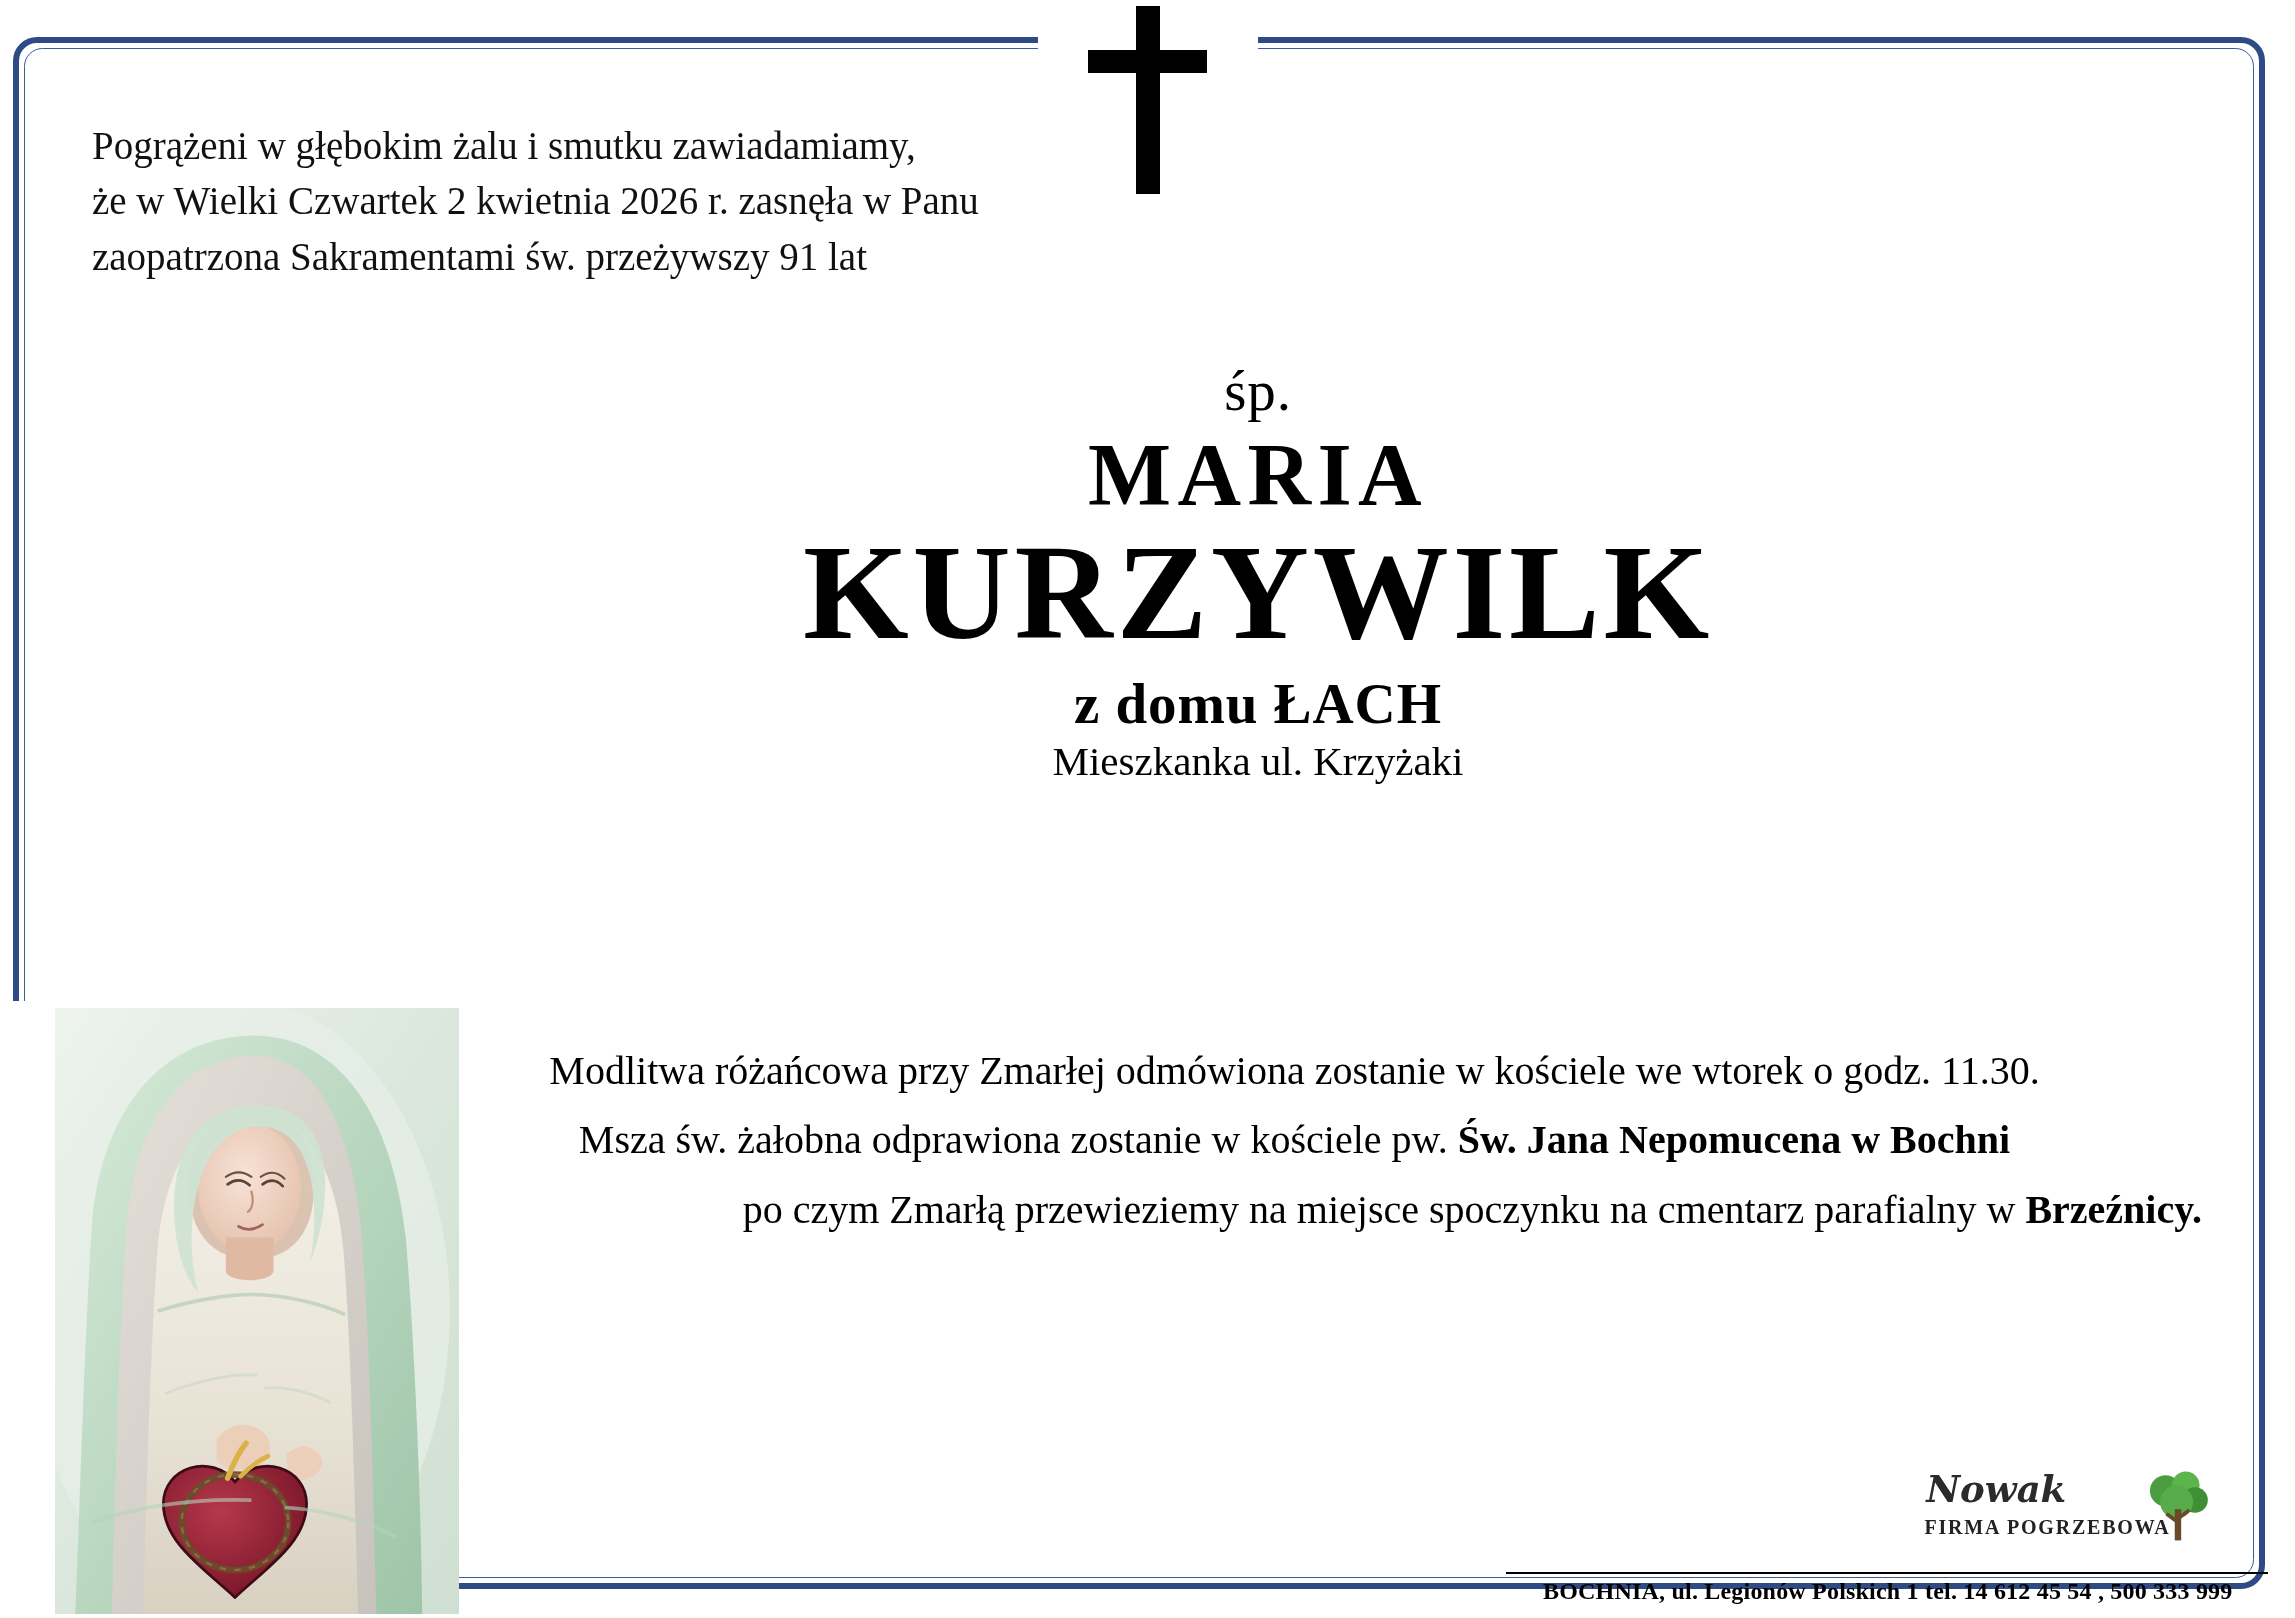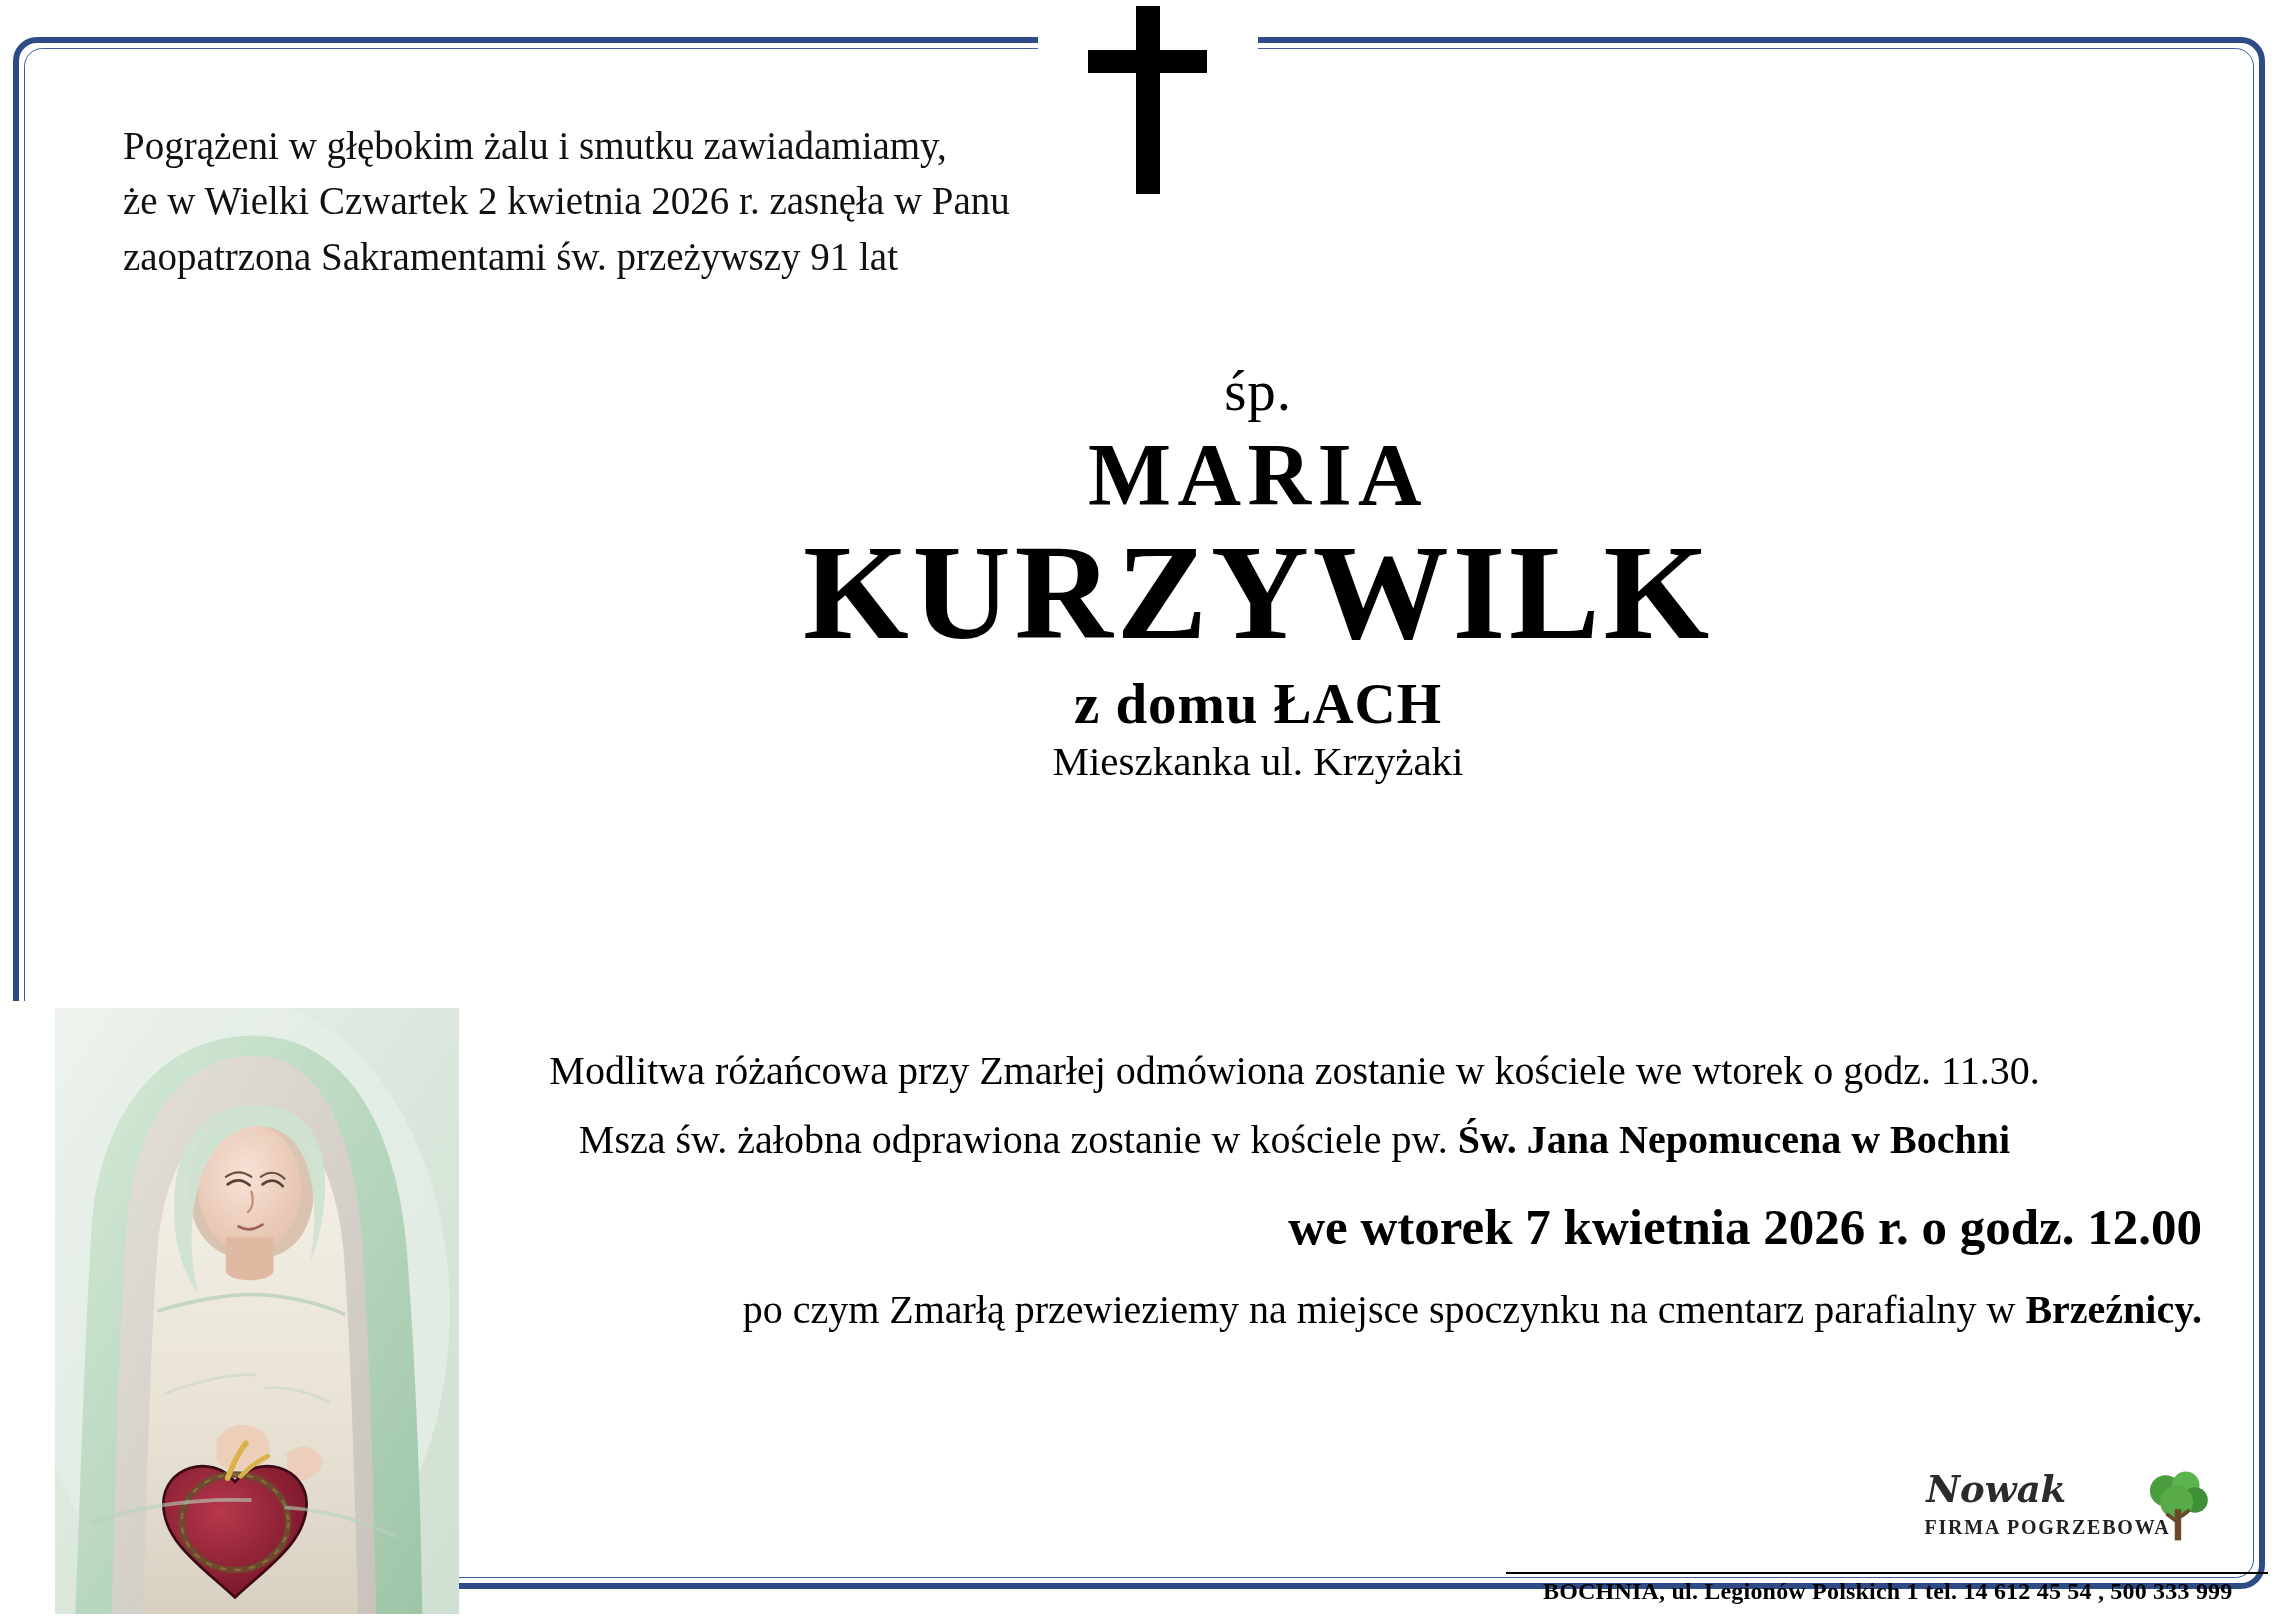--- a/index.html
+++ b/index.html
@@ -92,21 +92,21 @@
   
   .intro {
     position: absolute;
     left: 92px;
     top: 118px;
     width: 1084px;
     font-size: 39px;
     line-height: 1.42;
     color: #111;
   }
-  .intro div { white-space: nowrap; margin-left: 31px; }
+  .intro div { white-space: nowrap; }
 
   
   .center-block {
     position: absolute;
     left: 303px;
     top: 358px;
     width: 1910px;
     text-align: center;
   }
   .sp {
@@ -276,21 +276,20 @@
     <div class="last-name">KURZYWILK</div>
     <div class="maiden">z domu ŁACH</div>
     <div class="resident">Mieszkanka ul. Krzyżaki</div>
   </div>
 
   <div class="ceremony">
     <div class="line">Modlitwa różańcowa przy Zmarłej odmówiona zostanie w kościele we wtorek o godz. 11.30.</div>
     <div class="line">
       <span>Msza św. żałobna odprawiona zostanie w kościele pw. </span><b>Św. Jana Nepomucena w Bochni</b>
     </div>
-    <div class="big-line">we wtorek 7 kwietnia 2026 r. o godz. 12.00</div>
     <div class="transfer">
       <span>po czym Zmarłą przewieziemy na miejsce spoczynku na cmentarz parafialny w </span><b>Brzeźnicy.</b>
     </div>
   </div>
 
 
   <div class="holy-image">
     <svg width="404" height="606" viewBox="0 0 440 660" xmlns="http://www.w3.org/2000/svg">
       <defs>
         <linearGradient id="bg" x1="0" y1="0" x2="1" y2="1">

